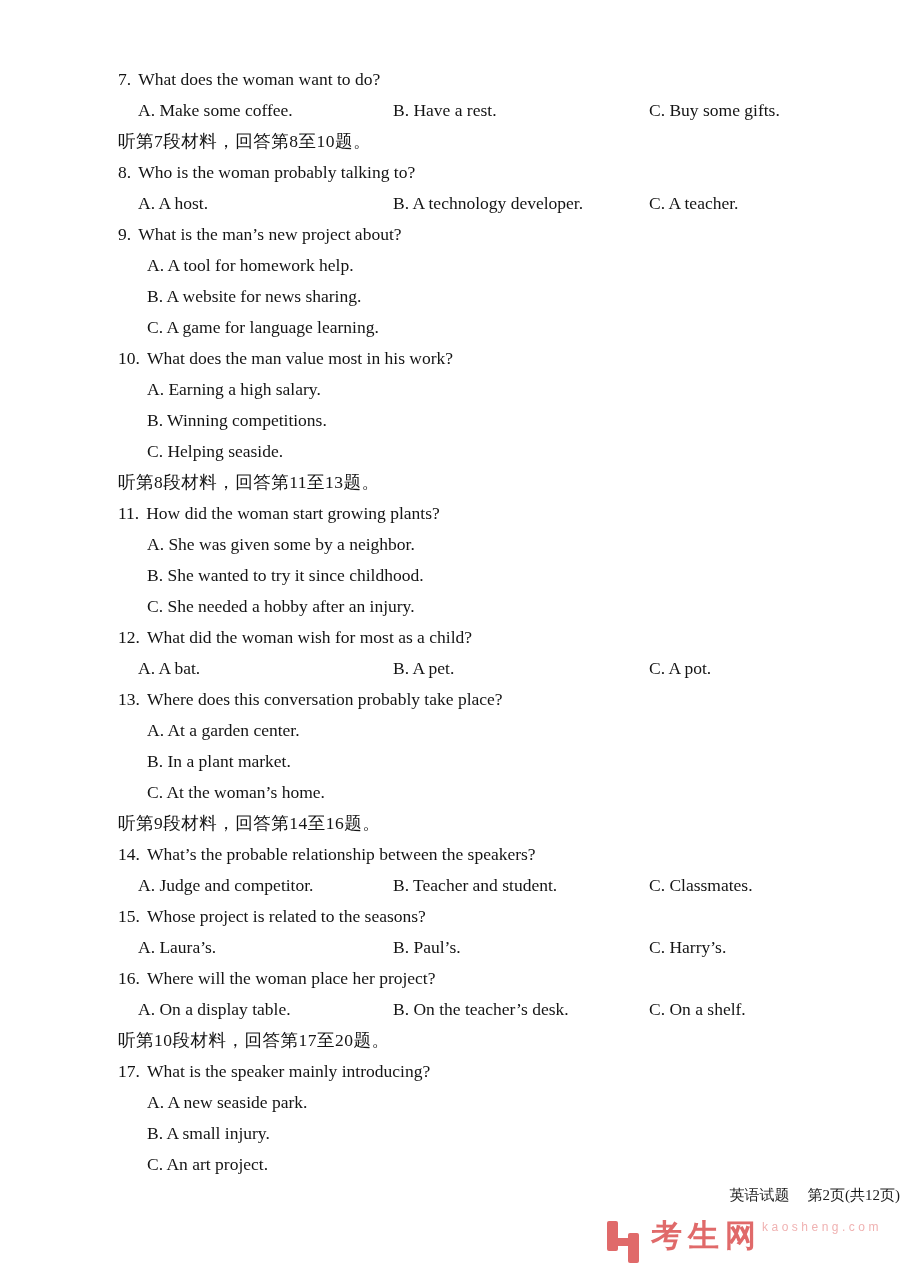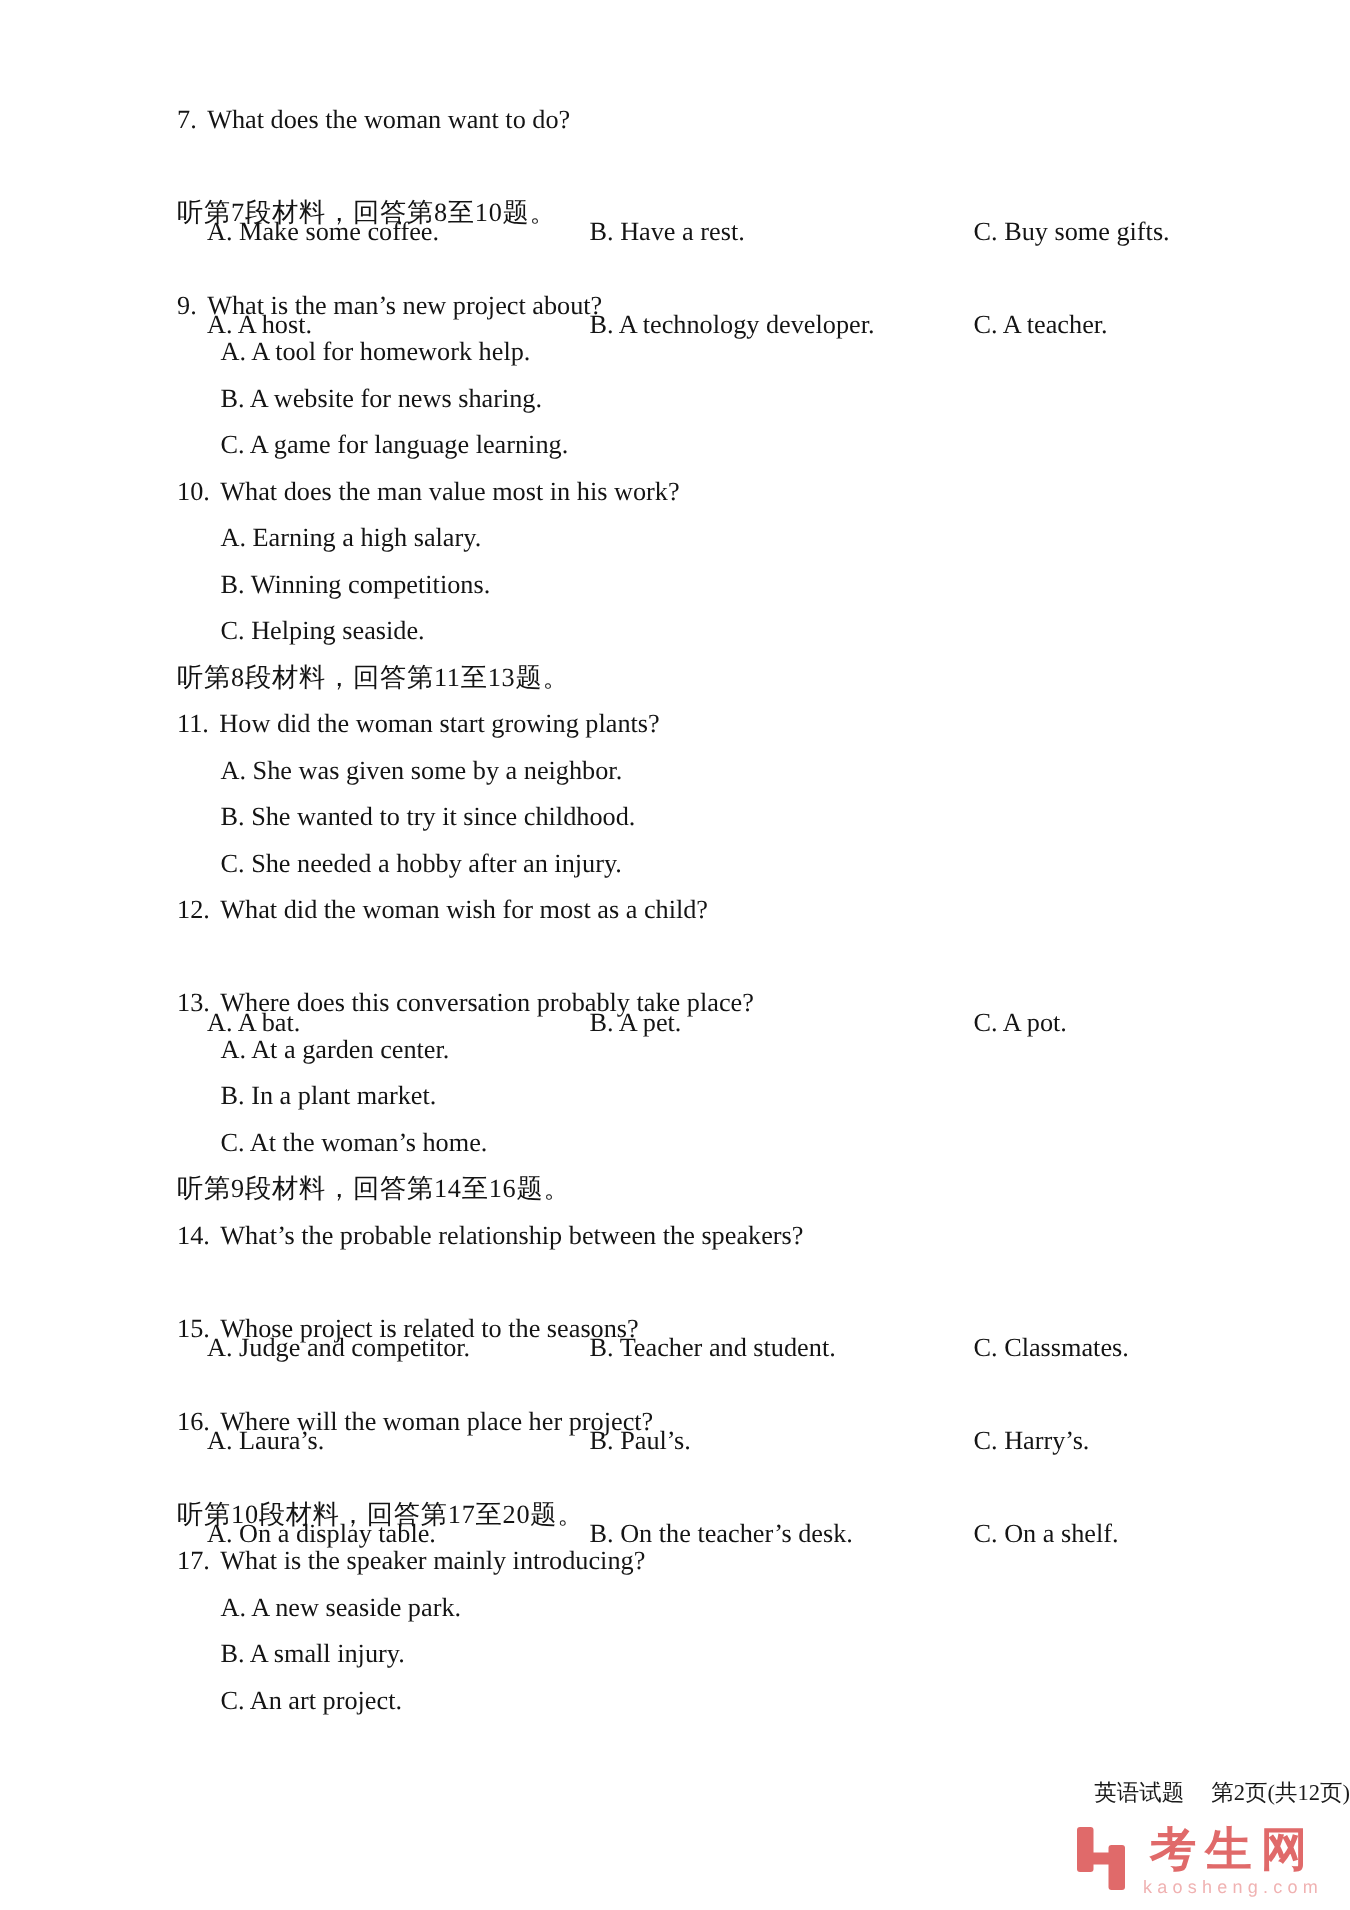--- a/index.html
+++ b/index.html
@@ -33,21 +33,20 @@
   }
   .option-line {
     padding-left: 29px;
   }
   .options-row {
     padding-left: 20px;
   }
   .options-row .opt {
     display: inline-block;
     vertical-align: top;
-    margin-top: 44px;
   }
   .options-row .opt.col0 { width: 255px; }
   .options-row .opt.col1 { width: 256px; }
   .section-line {
     letter-spacing: 0.5px;
   }
   .footer {
     position: absolute;
     left: 0;
     right: 0;
@@ -68,22 +67,22 @@
     align-items: flex-start;
     gap: 8px;
   }
   .wm-logo {
     width: 40px;
     height: 46px;
     flex: 0 0 auto;
   }
   .wm-textcol {
     display: flex;
-    flex-direction: column;
-    align-items: center;
+    flex-direction: row;
+    align-items: flex-start;
   }
   .wm-brand {
     font-family: "Liberation Sans", sans-serif;
     font-size: 31px;
     line-height: 34px;
     font-weight: bold;
     letter-spacing: 6px;
     color: #e06a6a;
   }
   .wm-domain {
@@ -97,20 +96,21 @@
 </style>
 </head>
 <body>
 
 <div class="page">
 
   <main class="content">
       <div class="line question-line"><span class="qnum">7.</span><span class="qtext">What does the woman want to do?</span></div>
       <div class="line options-row"><span class="opt col0">A. Make some coffee.</span><span class="opt col1">B. Have a rest.</span><span class="opt col2">C. Buy some gifts.</span></div>
       <div class="line section-line">听第7段材料，回答第8至10题。</div>
+      <div class="line question-line"><span class="qnum">8.</span><span class="qtext">Who is the woman probably talking to?</span></div>
       <div class="line options-row"><span class="opt col0">A. A host.</span><span class="opt col1">B. A technology developer.</span><span class="opt col2">C. A teacher.</span></div>
       <div class="line question-line"><span class="qnum">9.</span><span class="qtext">What is the man’s new project about?</span></div>
       <div class="line option-line">A. A tool for homework help.</div>
       <div class="line option-line">B. A website for news sharing.</div>
       <div class="line option-line">C. A game for language learning.</div>
       <div class="line question-line"><span class="qnum">10.</span><span class="qtext">What does the man value most in his work?</span></div>
       <div class="line option-line">A. Earning a high salary.</div>
       <div class="line option-line">B. Winning competitions.</div>
       <div class="line option-line">C. Helping seaside.</div>
       <div class="line section-line">听第8段材料，回答第11至13题。</div>

